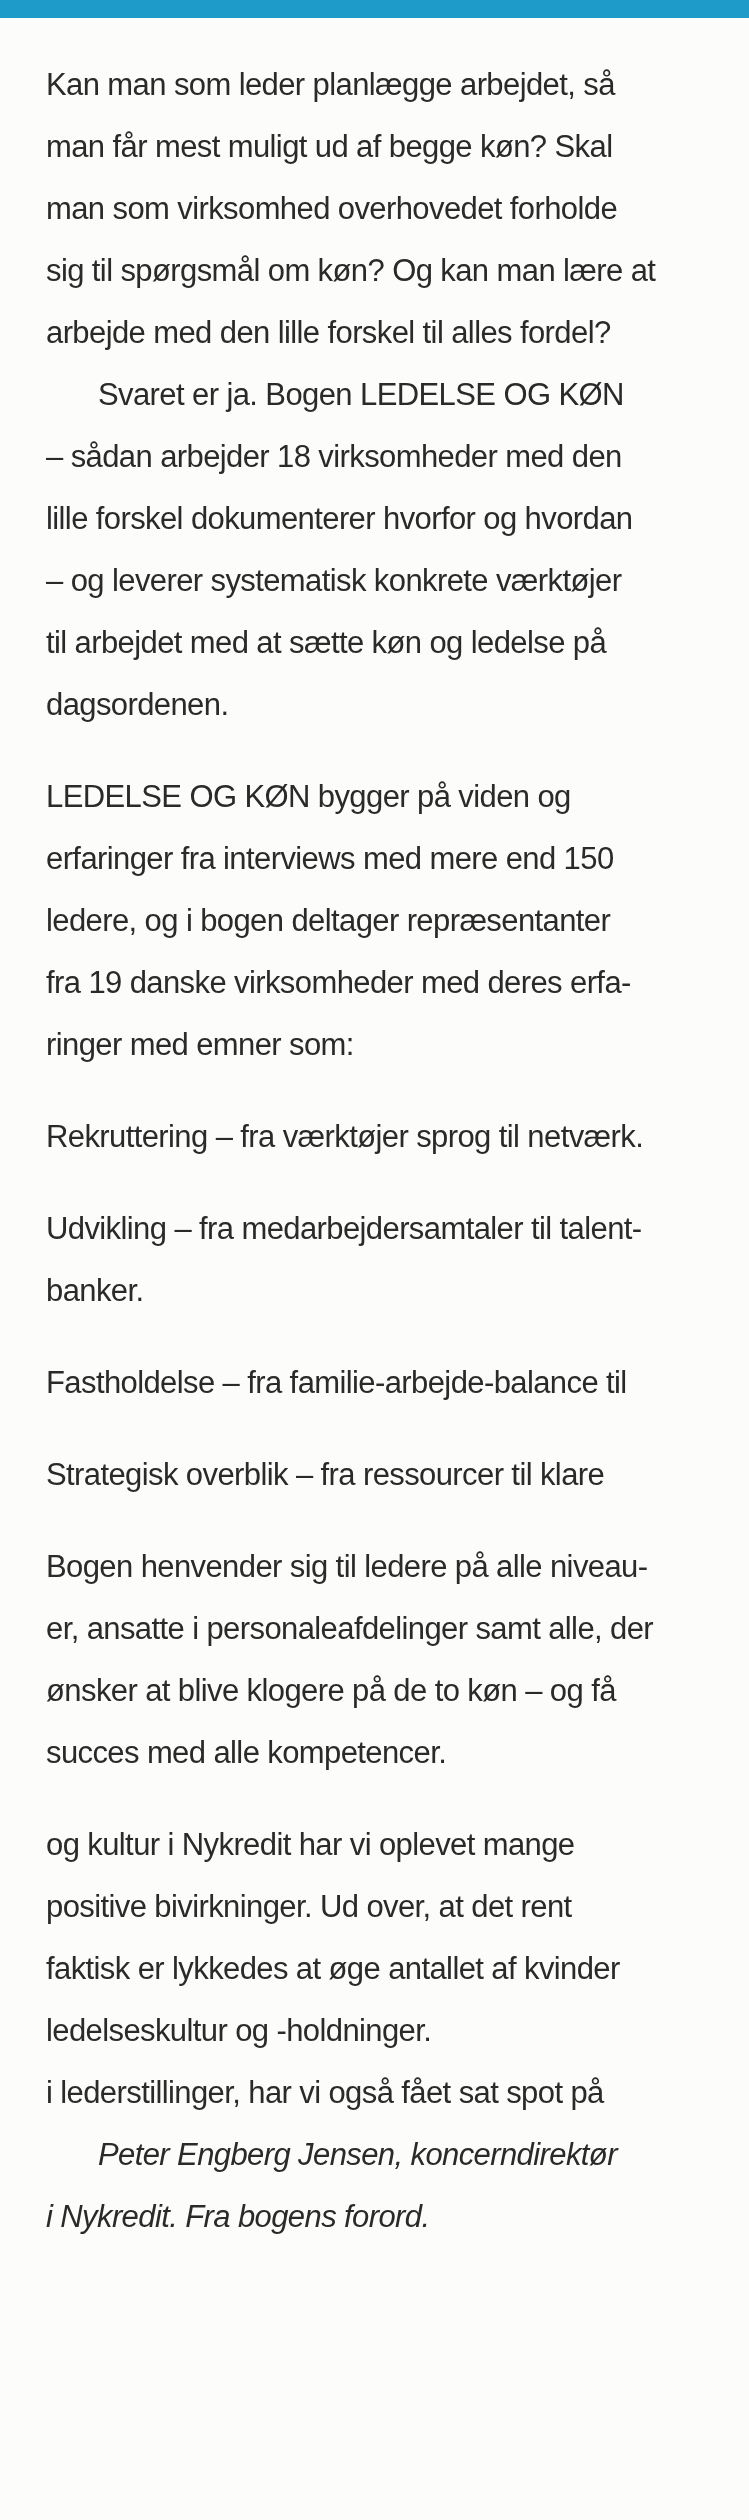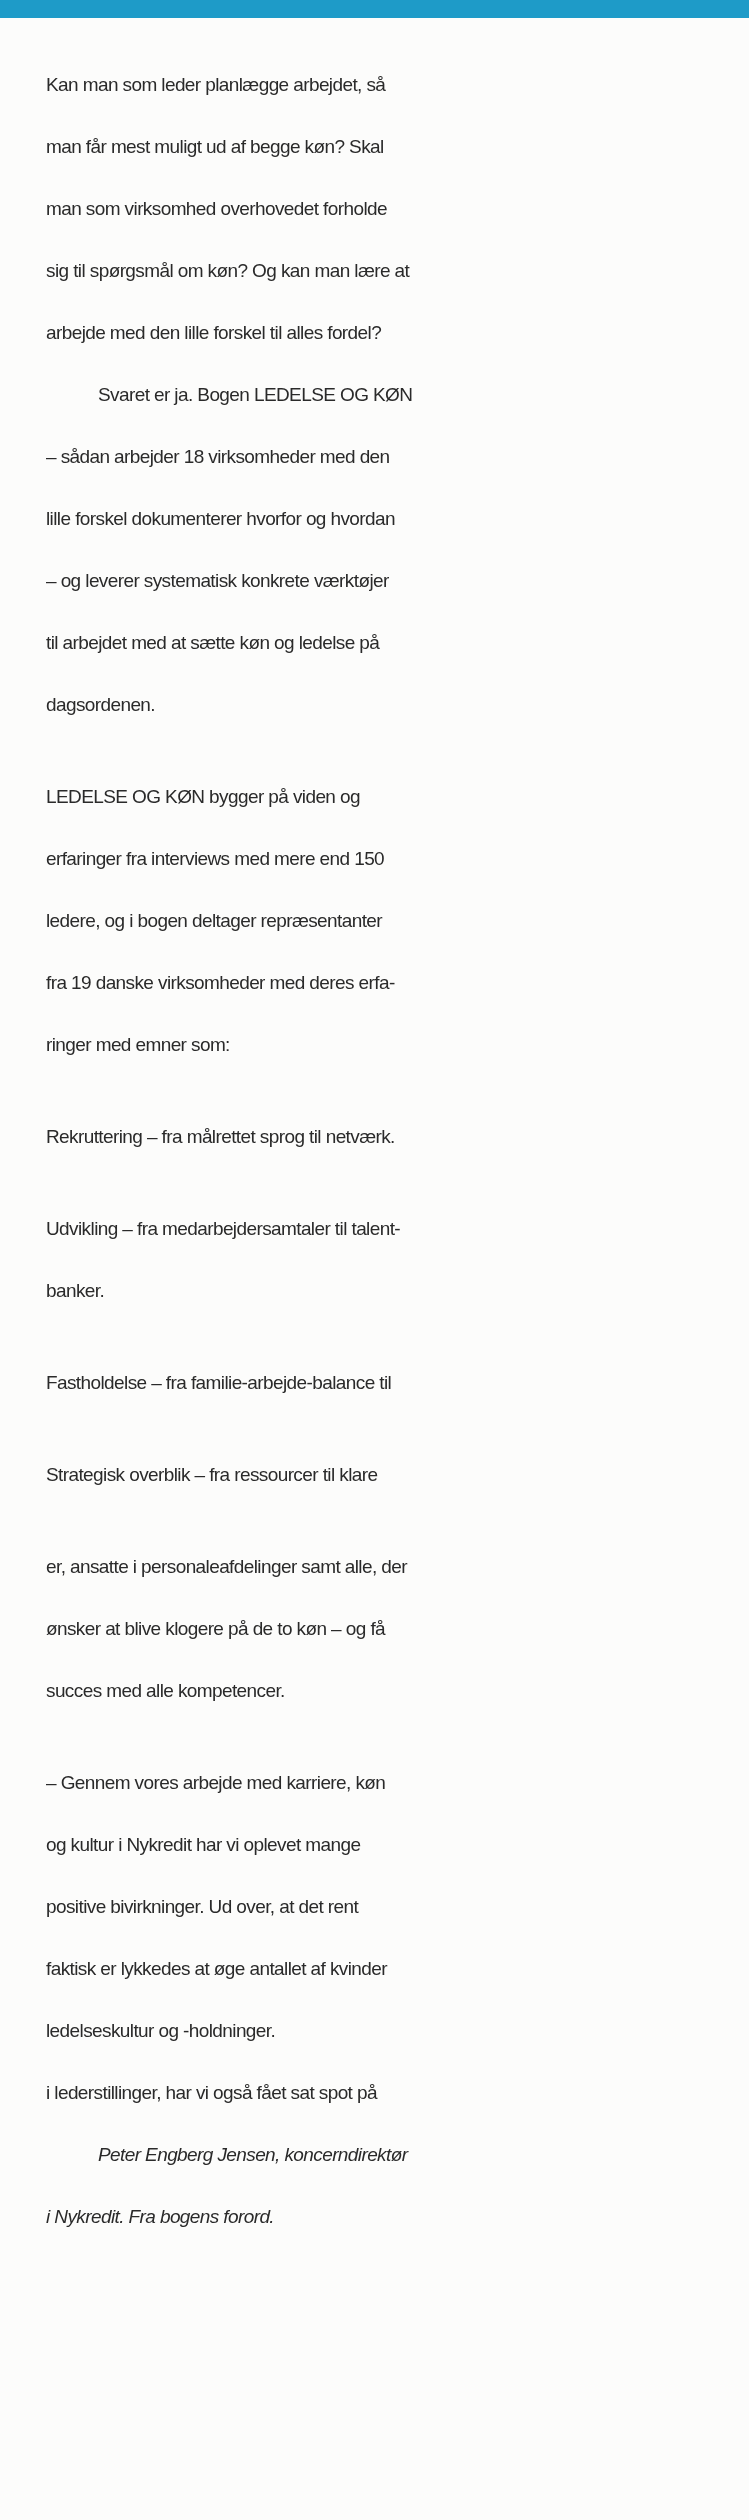--- a/index.html
+++ b/index.html
@@ -9,21 +9,21 @@
     font-family: "Liberation Sans", "DejaVu Sans", sans-serif;
     color: #2a2a2a;
     position: relative;
   }
   .top-band {
     position: absolute; left: 0; top: 0; width: 749px; height: 18px;
     background: #1e9bc8;
   }
   .content {
     position: absolute; left: 46px; top: 54px; width: 680px;
-    font-size: 19px; line-height: 62px; letter-spacing: -0.6px;
+    font-size: 31px; line-height: 62px; letter-spacing: -0.6px;
   }
   .para { margin: 0; }
   .gap { margin-top: 30px; }
   .line { display: block; white-space: nowrap; }
   .italic { font-style: italic; }
 </style>
 </head>
 <body>
 
 <div class="top-band"></div>
@@ -49,44 +49,44 @@
 
   <p class="para gap">
     <span class="line">LEDELSE OG KØN bygger på viden og</span>
     <span class="line">erfaringer fra interviews med mere end 150</span>
     <span class="line">ledere, og i bogen deltager repræsentanter</span>
     <span class="line">fra 19 danske virksomheder med deres erfa-</span>
     <span class="line">ringer med emner som:</span>
   </p>
 
   <p class="para gap">
-    <span class="line">Rekruttering – fra målrettet sprog til netværk.</span>
+    <span class="line">Rekruttering – fra værktøjer sprog til netværk.</span>
   </p>
 
   <p class="para gap">
     <span class="line">Udvikling – fra medarbejdersamtaler til talent-</span>
     <span class="line">banker.</span>
   </p>
 
   <p class="para gap">
     <span class="line">Fastholdelse – fra familie-arbejde-balance til</span>
   </p>
 
   <p class="para gap">
     <span class="line">Strategisk overblik – fra ressourcer til klare</span>
   </p>
 
   <p class="para gap">
+    <span class="line">Bogen henvender sig til ledere på alle niveau-</span>
     <span class="line">er, ansatte i personaleafdelinger samt alle, der</span>
     <span class="line">ønsker at blive klogere på de to køn – og få</span>
     <span class="line">succes med alle kompetencer.</span>
   </p>
 
   <p class="para gap">
-    <span class="line">– Gennem  vores arbejde med karriere, køn</span>
     <span class="line">og kultur i  Nykredit har vi oplevet mange</span>
     <span class="line">positive bivirkninger. Ud over, at det rent</span>
     <span class="line">faktisk er lykkedes at øge antallet af kvinder</span>
     <span class="line">ledelseskultur og -holdninger.</span>
     <span class="line">i lederstillinger, har vi også fået sat spot på</span>
   </p>
 
   <p class="para italic">
     <span class="line" style="padding-left:52px">Peter Engberg Jensen, koncerndirektør</span>
     <span class="line">i Nykredit. Fra bogens forord.</span>

